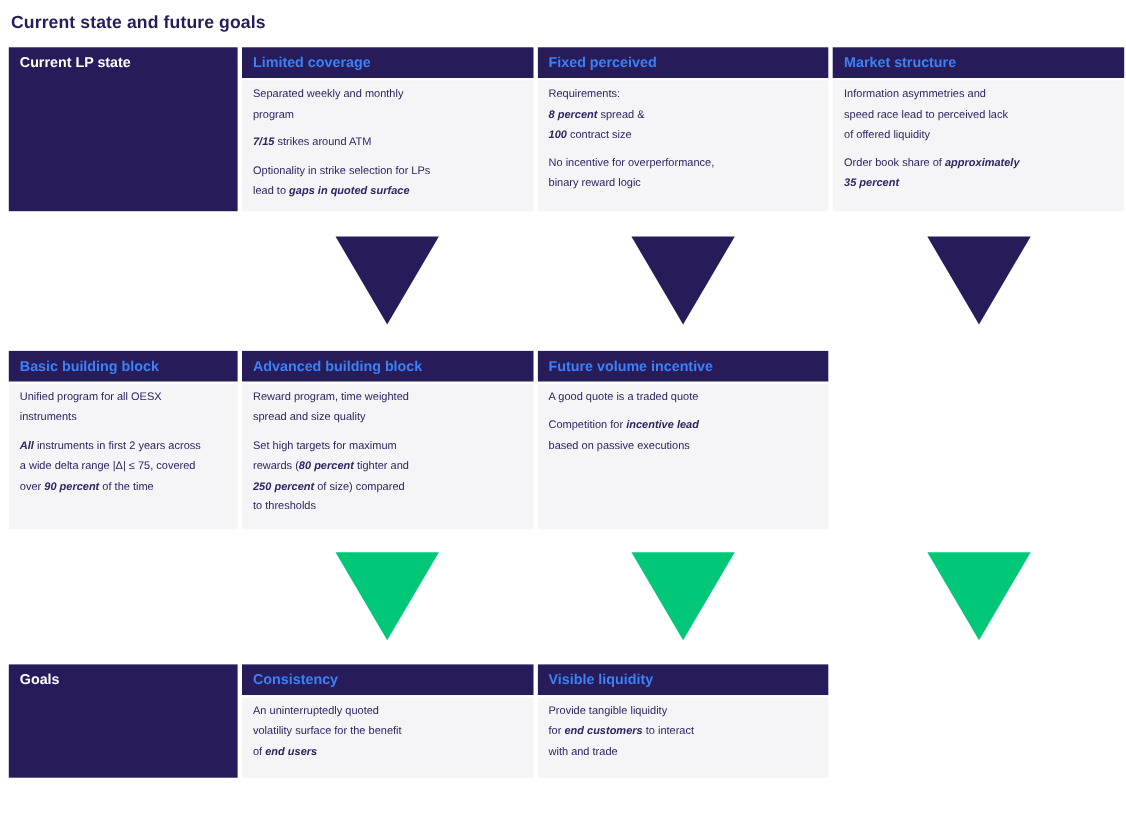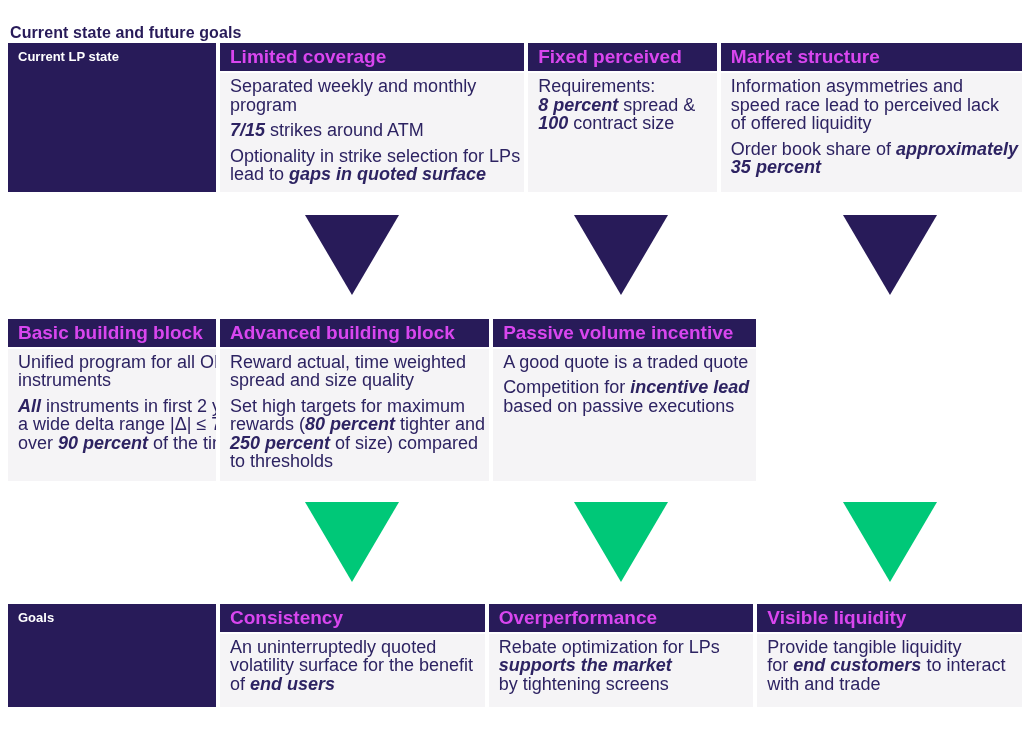--- a/index.html
+++ b/index.html
@@ -1,31 +1,31 @@
 <!DOCTYPE html>
 <html style="--navy: #281b59; --green: #00c878; --card_bg: #f5f4f6; --text: #2d2362;"><head>
 <meta charset="utf-8">
 <style>
   html,body{margin:0;padding:0;background:#ffffff;}
   body{width:1024px;height:747px;position:relative;overflow:hidden;
        font-family:"Liberation Sans",sans-serif;}
-  .title{position:absolute;left:10px;top:24px;font-size:16px;font-weight:bold;
+  .title{position:absolute;left:10px;top:12px;font-size:16px;font-weight:bold;
          color:var(--navy);letter-spacing:.1px;}
   #grid{position:absolute;left:8px;top:43px;width:1014px;}
   .row{display:grid;grid-template-columns:208px 1fr 1fr 1fr;column-gap:4px;align-items:stretch;}
   .row-0{min-height:148px}
   .row-1{min-height:162px}
   .row-2{min-height:103px}
   .label-box{background:var(--navy);color:#fff;font-size:13px;font-weight:bold;
              padding:6px 10px 0 10px;}
   .card{display:flex;flex-direction:column;}
-  .card-header{background:var(--navy);color:#d946ef;font-size:19px;font-weight:bold;
+  .card-header{background:var(--navy);color:#3b82f6;font-size:13px;font-weight:bold;
                height:28px;line-height:28px;padding:0 10px;white-space:nowrap;overflow:hidden;}
   .card-sep{height:2px;background:#ffffff;flex:0 0 2px;}
-  .card-body{background:var(--card_bg);flex:1;color:var(--text);font-size:18px;
+  .card-body{background:var(--card_bg);flex:1;color:var(--text);font-size:10px;
              line-height:18.5px;padding:4px 4px 8px 10px;overflow:hidden;}
   .card-body p{margin:0 0 7px 0;white-space:pre;}
   .card-body p:last-child{margin-bottom:0;}
   .card-body b{font-weight:bold;font-style:italic;}
   .arrow-row{display:grid;grid-template-columns:208px 1fr 1fr 1fr;column-gap:4px;}
   .arrow-row-0{height:127px}
   .arrow-row-1{height:123px}
   .arrow-cell{display:flex;align-items:center;justify-content:center;}
   .triangle{width:0;height:0;
             border-left:47px solid transparent;
@@ -50,20 +50,22 @@
 lead to </span><b>gaps in quoted surface</b></p>
         </div>
       </div>
       <div class="card">
         <div class="card-header">Fixed perceived</div>
         <div class="card-sep"></div>
         <div class="card-body">
           <p><span>Requirements:
 </span><b>8 percent</b><span> spread &amp;
 </span><b>100</b><span> contract size</span></p>
+          <p><span>No incentive for overperformance,
+binary reward logic</span></p>
         </div>
       </div>
       <div class="card">
         <div class="card-header">Market structure</div>
         <div class="card-sep"></div>
         <div class="card-body">
           <p><span>Information asymmetries and
 speed race lead to perceived lack
 of offered liquidity</span></p>
           <p><span>Order book share of </span><b>approximately
@@ -92,30 +94,30 @@
 instruments</span></p>
           <p><b>All</b><span> instruments in first 2 years across
 a wide delta range |Δ| ≤ 75, covered
 over </span><b>90 percent</b><span> of the time</span></p>
         </div>
       </div>
       <div class="card">
         <div class="card-header">Advanced building block</div>
         <div class="card-sep"></div>
         <div class="card-body">
-          <p><span>Reward actual, time weighted
+          <p><span>Reward program, time weighted
 spread and size quality</span></p>
           <p><span>Set high targets for maximum
 rewards (</span><b>80 percent</b><span> tighter and
 </span><b>250 percent</b><span> of size) compared
 to thresholds</span></p>
         </div>
       </div>
       <div class="card">
-        <div class="card-header">Passive volume incentive</div>
+        <div class="card-header">Future volume incentive</div>
         <div class="card-sep"></div>
         <div class="card-body">
           <p><span>A good quote is a traded quote</span></p>
           <p><span>Competition for </span><b>incentive lead</b><span>
 based on passive executions</span></p>
         </div>
       </div>
     </div>
     <div class="arrow-row arrow-row-1">
       <div class="arrow-cell"></div>
@@ -134,29 +136,20 @@
       <div class="card">
         <div class="card-header">Consistency</div>
         <div class="card-sep"></div>
         <div class="card-body">
           <p><span>An uninterruptedly quoted
 volatility surface for the benefit
 of </span><b>end users</b></p>
         </div>
       </div>
       <div class="card">
-        <div class="card-header">Overperformance</div>
-        <div class="card-sep"></div>
-        <div class="card-body">
-          <p><span>Rebate optimization for LPs
-</span><b>supports the market</b><span>
-by tightening screens</span></p>
-        </div>
-      </div>
-      <div class="card">
         <div class="card-header">Visible liquidity</div>
         <div class="card-sep"></div>
         <div class="card-body">
           <p><span>Provide tangible liquidity
 for </span><b>end customers</b><span> to interact
 with and trade</span></p>
         </div>
       </div>
     </div>
   </div>

